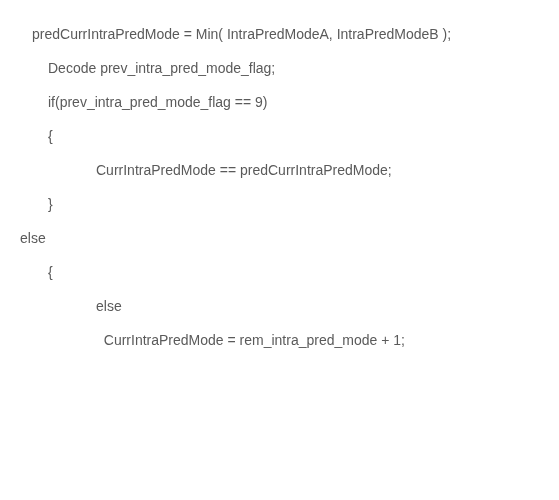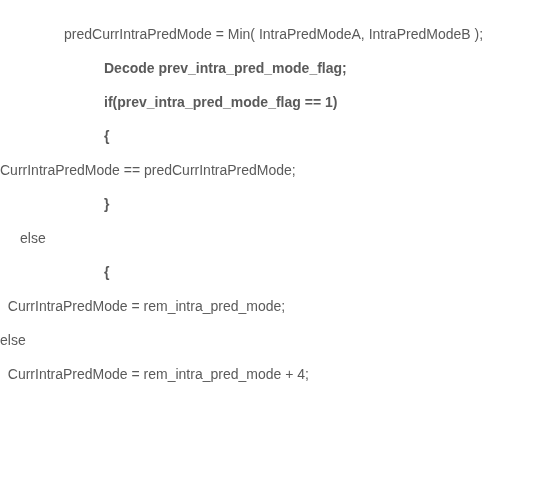--- a/index.html
+++ b/index.html
@@ -14,34 +14,33 @@
       font-family: Arial, Helvetica, sans-serif;
       font-size: 14px;
       color: #5a5a5a;
       padding-top: 20px;
       overflow: hidden;
     }
     .line {
       line-height: 2.0;
       white-space: pre;
     }
-    .indent-1 { padding-left: 64px; }
-    .indent-2 { padding-left: 104px; font-weight: bold; }
-    .indent-3 { }
+    .indent-1 { padding-left: 32px; }
+    .indent-2 { padding-left: 48px; }
+    .indent-3 { padding-left: 96px; }
     .indent-else { padding-left: 20px; }
     .gap { margin-top: 6px; }
   </style>
 </head>
 <body>
 
 <div>
   <div class="line indent-1">predCurrIntraPredMode = Min( IntraPredModeA, IntraPredModeB );</div>
   <div class="line indent-2 gap">Decode prev_intra_pred_mode_flag;</div>
-  <div class="line indent-2 gap">if(prev_intra_pred_mode_flag == 1)</div>
+  <div class="line indent-2 gap">if(prev_intra_pred_mode_flag == 9)</div>
   <div class="line indent-2 gap">{</div>
   <div class="line indent-3 gap">CurrIntraPredMode == predCurrIntraPredMode;</div>
   <div class="line indent-2 gap">}</div>
   <div class="line indent-else gap">else</div>
   <div class="line indent-2 gap">{</div>
-  <div class="line indent-3 gap">  <span>CurrIntraPredMode = rem_intra_pred_mode;</span></div>
   <div class="line indent-3 gap">else</div>
-  <div class="line indent-3 gap">  <span>CurrIntraPredMode = rem_intra_pred_mode + 4;</span></div>
+  <div class="line indent-3 gap">  <span>CurrIntraPredMode = rem_intra_pred_mode + 1;</span></div>
 </div>
 
 </body></html>

